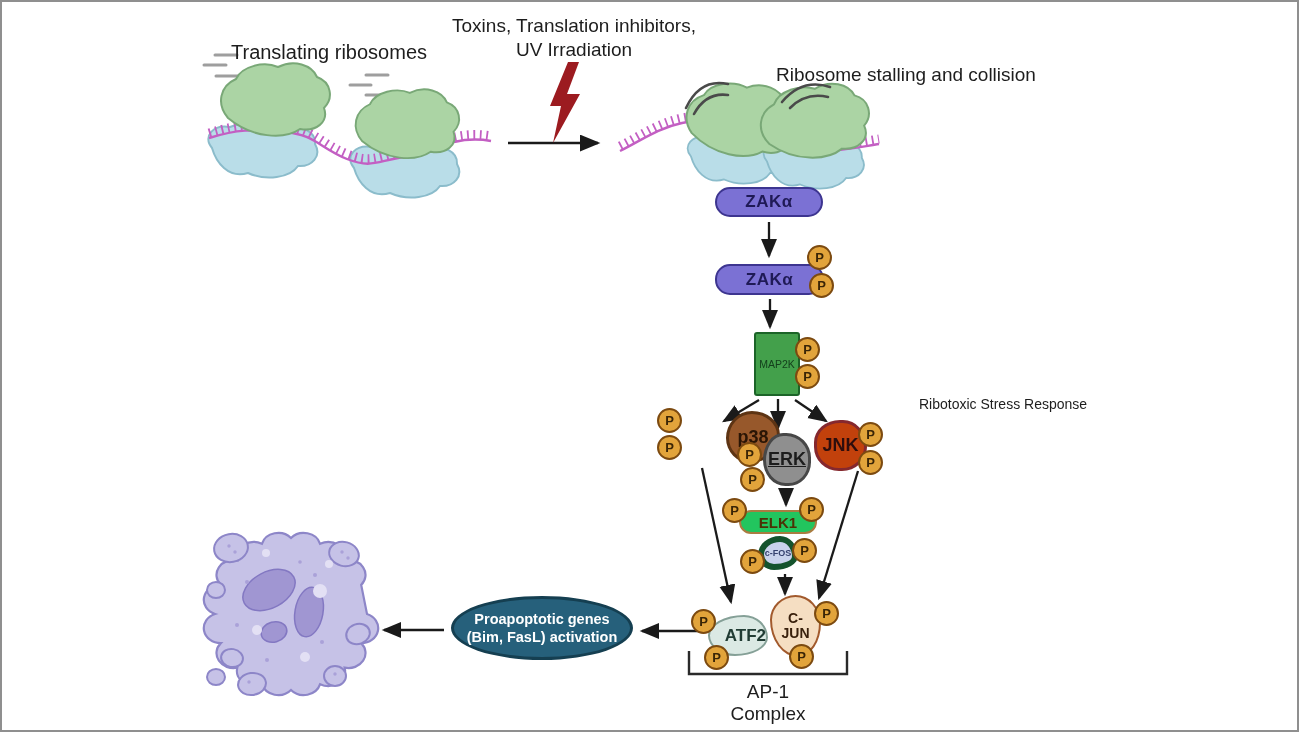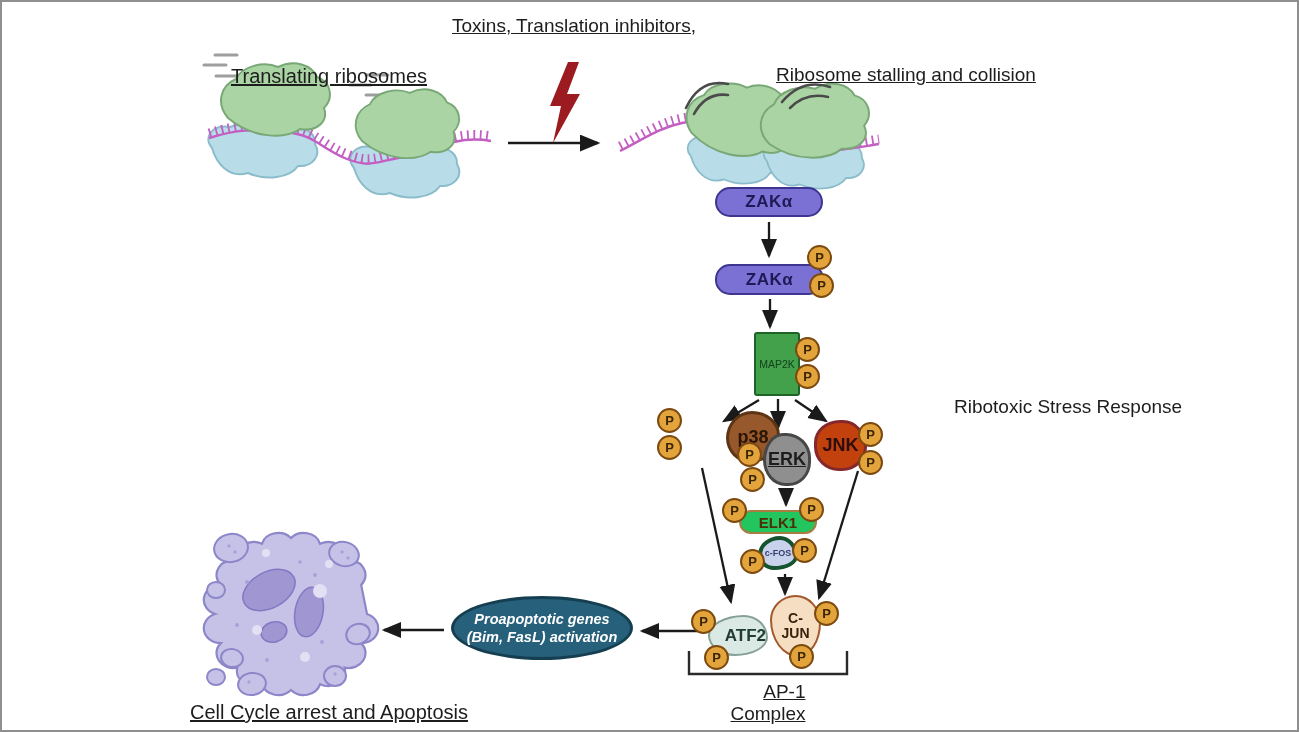--- a/index.html
+++ b/index.html
@@ -1,31 +1,31 @@
 <!DOCTYPE html>
 <html><head>
 <meta charset="utf-8">
 <style>
   html,body{margin:0;padding:0;background:#fff;font-family:"Liberation Sans",sans-serif;}
   .canvas{position:relative;width:1299px;height:732px;background:#ffffff;border:2px solid #8f8f8f;box-sizing:border-box;overflow:hidden;}
   .svglayer{position:absolute;left:0;top:0;width:1299px;height:732px;z-index:1;}
   .lbl{position:absolute;color:#1d1d1d;white-space:nowrap;z-index:4;}
-  .lbl.center{transform:translateX(-50%);text-align:center;text-decoration:underline;}
+  .lbl.center{transform:translateX(-50%);text-align:center;}
   .node{position:absolute;display:flex;align-items:center;justify-content:center;box-sizing:border-box;z-index:2;text-align:center;}
   .zak{background:#7b71d4;border:2.5px solid #3d3590;border-radius:15px;color:#1f1a56;font-size:17px;font-weight:bold;letter-spacing:.5px;}
   .map2k{background:#43a04b;border:2.5px solid #1c6428;border-radius:3px;color:#14401c;font-size:10.5px;font-weight:normal;}
   .blob{font-weight:bold;}
   .p38{background:#97582b;border:3px solid #5d3414;border-radius:48% 52% 55% 45%/52% 46% 54% 48%;color:#2a1505;font-size:18px;}
   .erk{background:#8f8f8f;border:3px solid #474747;border-radius:45% 55% 50% 50%/55% 50% 48% 52%;color:#1d1d1d;font-size:18px;}
   .jnk{background:#c2410c;border:3px solid #85282e;border-radius:52% 48% 50% 50%/46% 56% 50% 50%;color:#2d0d0d;font-size:18px;}
   .elk1{background:#22c55e;border:2.5px solid #aa7c41;border-radius:12px;color:#4c3106;font-size:15px;font-weight:bold;}
-  .cfos{background:#c9d2ec;border:4px solid #14532d;border-radius:55% 45% 60% 40%/55% 60% 40% 45%;color:#35406e;font-size:9px;font-weight:bold;}
+  .cfos{background:#c9d2ec;border:6px solid #14532d;border-radius:55% 45% 60% 40%/55% 60% 40% 45%;color:#35406e;font-size:9px;font-weight:bold;}
   .atf2{background:#dbe9e4;border:2.5px solid #85a097;border-radius:60% 40% 55% 45%/50% 55% 45% 50%;color:#213c34;font-size:17px;font-weight:bold;justify-content:flex-end;}
   .cjun{background:#f5dec2;border:2.5px solid #a25a2d;border-radius:50% 50% 45% 55%/40% 45% 55% 60%;color:#39200c;font-size:14px;font-weight:bold;line-height:15px;flex-direction:column;}
-  .tealellipse{background:#26607b;border:3px solid #153f51;border-radius:50%;color:#ffffff;font-size:14.5px;font-weight:bold;line-height:18px;flex-direction:column;font-style:italic;}
+  .tealellipse{background:#26607b;border:3px solid #153f51;border-radius:50%;color:#ffffff;font-size:14.5px;font-weight:bold;line-height:18px;flex-direction:column;}
   .pbadge{position:absolute;width:25px;height:25px;border-radius:50%;background:#e2a43b;border:2.5px solid #7c4a10;color:#3a2506;font-weight:bold;font-size:13px;display:flex;align-items:center;justify-content:center;box-sizing:border-box;z-index:3;}
 </style>
 </head>
 <body>
 
 <div class="canvas">
 
   <svg class="svglayer" viewBox="0 0 1299 732">
     <defs>
       <marker id="arr" markerWidth="9" markerHeight="8" refX="7.5" refY="3.5" orient="auto">
@@ -134,31 +134,31 @@
         <circle cx="227" cy="544" r="1.7"></circle>
           <circle cx="233" cy="550" r="1.7"></circle>
         <circle cx="340" cy="550" r="1.7"></circle>
           <circle cx="346" cy="556" r="1.7"></circle>
         <circle cx="247" cy="680" r="1.7"></circle>
           <circle cx="333" cy="672" r="1.7"></circle>
       </g>
     </g>
   </svg>
 
-  <div class="lbl center" style="left:327px;top:39px;font-size:20px;margin-top:24px;">Translating ribosomes</div>
+  <div class="lbl center" style="left:327px;top:39px;font-size:20px;">Translating ribosomes</div>
   <div class="lbl center" style="left:572px;top:12px;font-size:19px;line-height:24px;font-weight:500;">
     <div>Toxins, Translation inhibitors,</div>
+    <div>UV Irradiation</div>
   </div>
   <div class="lbl center" style="left:886px;top:62px;font-size:19px;margin-left:18px;">Ribosome stalling and collision</div>
-  <div class="lbl" style="left:917px;top:394px;font-size:19px;margin-left:35px;">Ribotoxic Stress Response</div>
-  <div class="lbl center" style="left:766px;top:679px;font-size:19px;line-height:22px;text-align:right;">
+  <div class="lbl" style="left:917px;top:394px;font-size:14px;">Ribotoxic Stress Response</div>
+  <div class="lbl center" style="left:766px;top:679px;font-size:19px;line-height:22px;">
     <div>AP-1</div>
     <div>Complex</div>
   </div>
-  <div class="lbl center" style="left:327px;top:699px;font-size:20px;">Cell Cycle arrest and Apoptosis</div>
 
   <div class="node zak" style="left:713px;top:185px;width:108px;height:30px;">
     <span>ZAKα</span>
   </div>
   <div class="node zak" style="left:713px;top:262px;width:109px;height:31px;">
     <span>ZAKα</span>
   </div>
   <div class="node map2k" style="left:752px;top:330px;width:46px;height:64px;">
     <span>MAP2K</span>
   </div>

